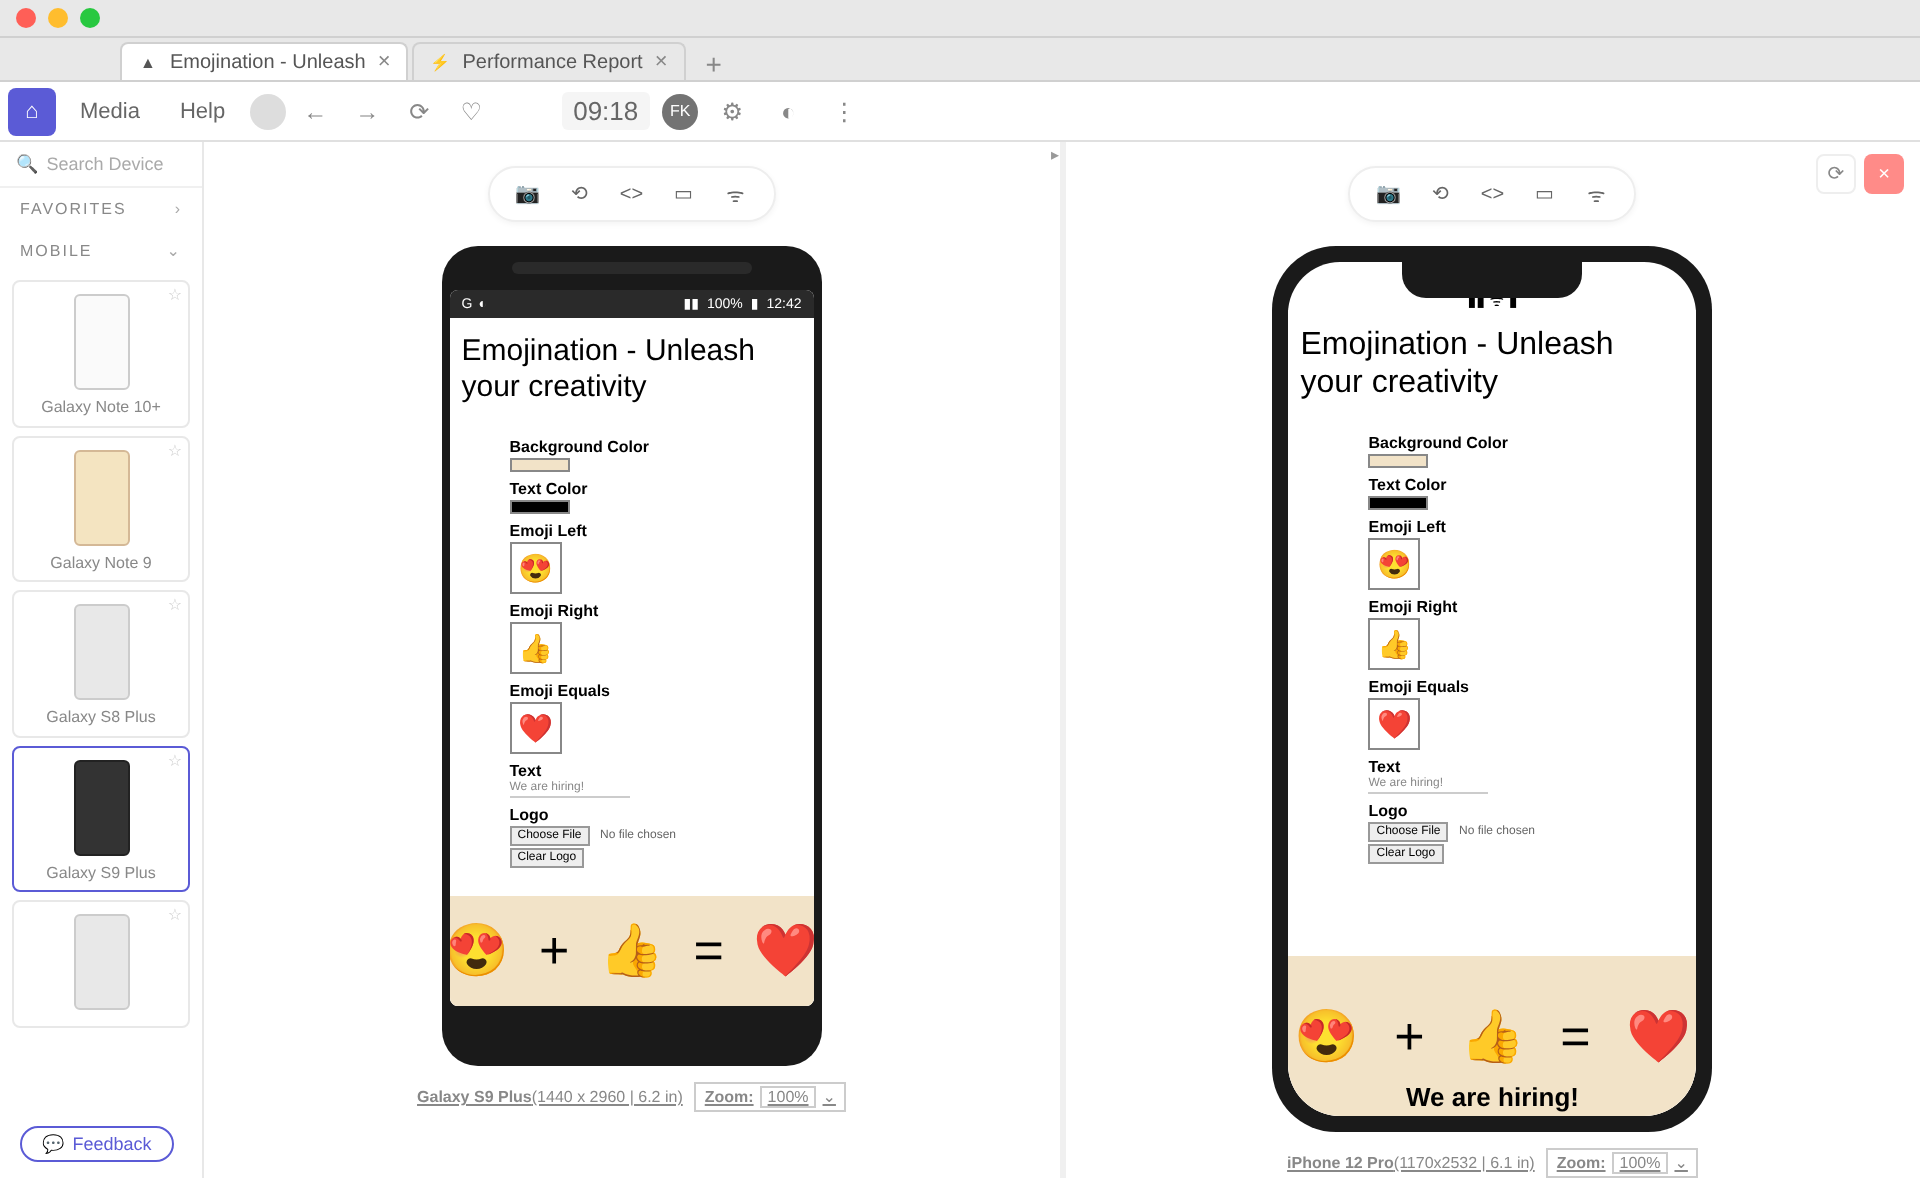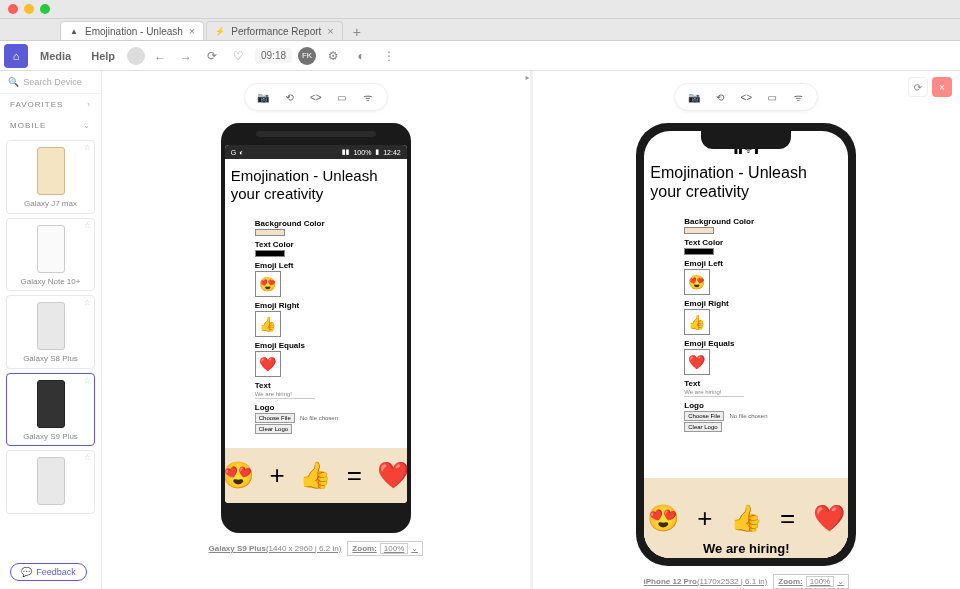--- a/index.html
+++ b/index.html
@@ -16,26 +16,26 @@
 .tab-bar { height: 22px; background: #e8e8e8; display: flex; align-items: flex-end; padding-left: 60px; border-bottom: 1px solid #d0d0d0; }
 .tab { display: flex; align-items: center; gap: 6px; padding: 3px 8px; font-size: 10px; color: #555; background: #fff; border-radius: 4px 4px 0 0; margin-right: 2px; min-width: 100px; border: 1px solid #d0d0d0; border-bottom: none; }
 .tab.inactive { background: #e8e8e8; }
 .tab-icon { width: 10px; height: 10px; display: inline-flex; align-items: center; justify-content: center; font-size: 8px; }
 .tab-close { margin-left: auto; font-size: 11px; color: #888; cursor: pointer; }
 .tab-add { padding: 0 8px; font-size: 14px; color: #888; cursor: pointer; }
 
 
 .toolbar { height: 30px; background: #fff; display: flex; align-items: center; padding: 0 4px; border-bottom: 1px solid #e0e0e0; gap: 4px; }
 .home-btn { width: 24px; height: 24px; background: #5b5bd6; border-radius: 4px; display: flex; align-items: center; justify-content: center; color: #fff; font-size: 11px; }
-.toolbar-link { font-size: 11px; color: #666; padding: 0 8px; cursor: pointer; font-weight: bold; }
+.toolbar-link { font-size: 11px; color: #666; padding: 0 8px; cursor: pointer; }
 .nav-btn { width: 22px; height: 22px; display: flex; align-items: center; justify-content: center; color: #888; font-size: 12px; cursor: pointer; }
 .avatar-small { width: 18px; height: 18px; border-radius: 50%; background: #ddd; }
 .url-bar { flex: 1; height: 20px; background: #f5f5f5; border-radius: 4px; font-size: 10px; color: #888; padding: 0 10px; display: flex; align-items: center; margin: 0 8px; }
 .toolbar-right { display: flex; align-items: center; gap: 6px; }
-.time-badge { font-size: 10px; color: #666; padding: 2px 6px; background: #f5f5f5; border-radius: 3px; }
+.time-badge { font-size: 13px; color: #666; padding: 2px 6px; background: #f5f5f5; border-radius: 3px; margin-left: 28px; }
 .user-badge { width: 18px; height: 18px; border-radius: 50%; background: #737373; color: #fff; font-size: 8px; display: flex; align-items: center; justify-content: center; }
 
 
 .main { display: flex; height: calc(589px - 71px); }
 
 
 .sidebar { width: 102px; background: #fff; border-right: 1px solid #e8e8e8; display: flex; flex-direction: column; overflow-y: auto; }
 .search-device { padding: 6px 8px; font-size: 9px; color: #aaa; border-bottom: 1px solid #f0f0f0; display: flex; align-items: center; gap: 4px; }
 .sidebar-section { padding: 6px 10px; font-size: 8px; color: #888; letter-spacing: 1px; display: flex; align-items: center; justify-content: space-between; }
 .device-card { margin: 4px 6px; border: 1px solid #e8e8e8; border-radius: 4px; padding: 6px 4px 4px; display: flex; flex-direction: column; align-items: center; gap: 4px; position: relative; cursor: pointer; }
@@ -157,27 +157,27 @@
       <span>FAVORITES</span>
       <span class="chevron">›</span>
     </div>
     <div class="sidebar-section">
       <span>MOBILE</span>
       <span class="chevron">⌄</span>
     </div>
     <div id="device-list">
         <div class="device-card">
     <span class="device-star">☆</span>
-    <div class="device-thumb gold"></div>
-    <div class="device-label">Galaxy J7 max</div>
-        </div>
-        <div class="device-card">
-    <span class="device-star">☆</span>
     <div class="device-thumb white"></div>
     <div class="device-label">Galaxy Note 10+</div>
+        </div>
+        <div class="device-card">
+    <span class="device-star">☆</span>
+    <div class="device-thumb gold"></div>
+    <div class="device-label">Galaxy Note 9</div>
         </div>
         <div class="device-card">
     <span class="device-star">☆</span>
     <div class="device-thumb silver"></div>
     <div class="device-label">Galaxy S8 Plus</div>
         </div>
         <div class="device-card selected">
     <span class="device-star">☆</span>
     <div class="device-thumb dark"></div>
     <div class="device-label">Galaxy S9 Plus</div>

